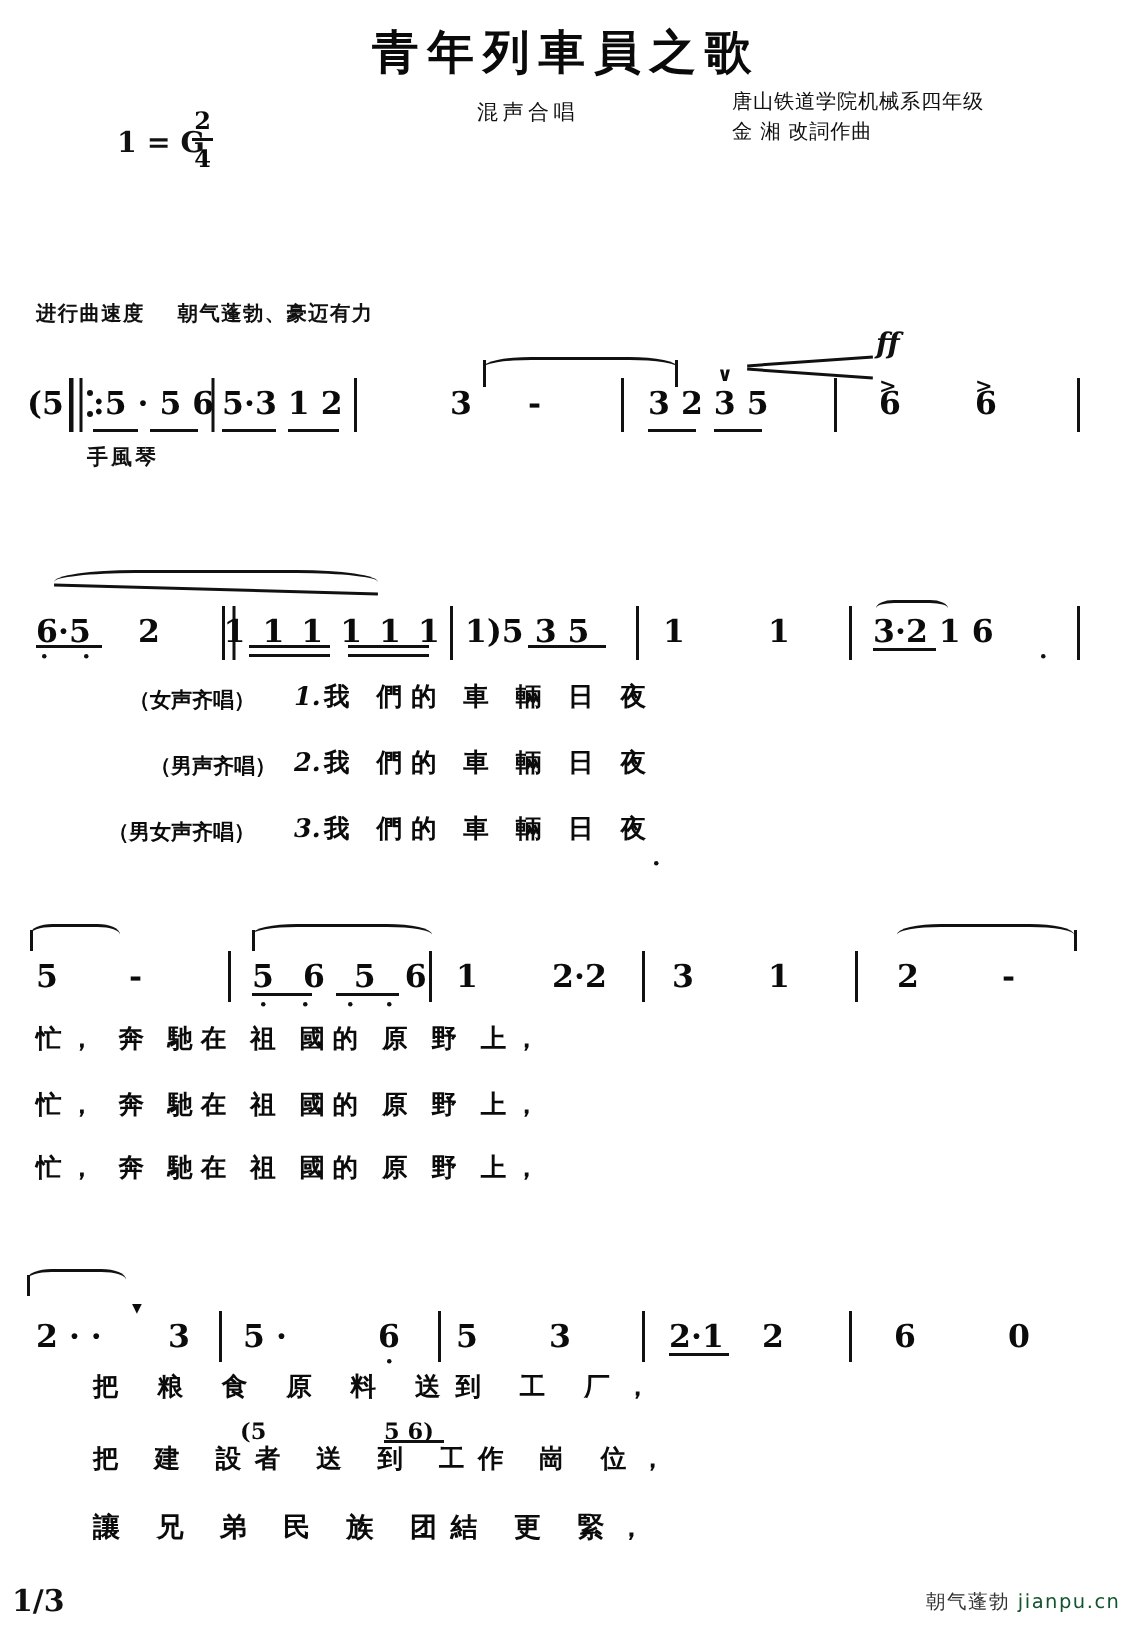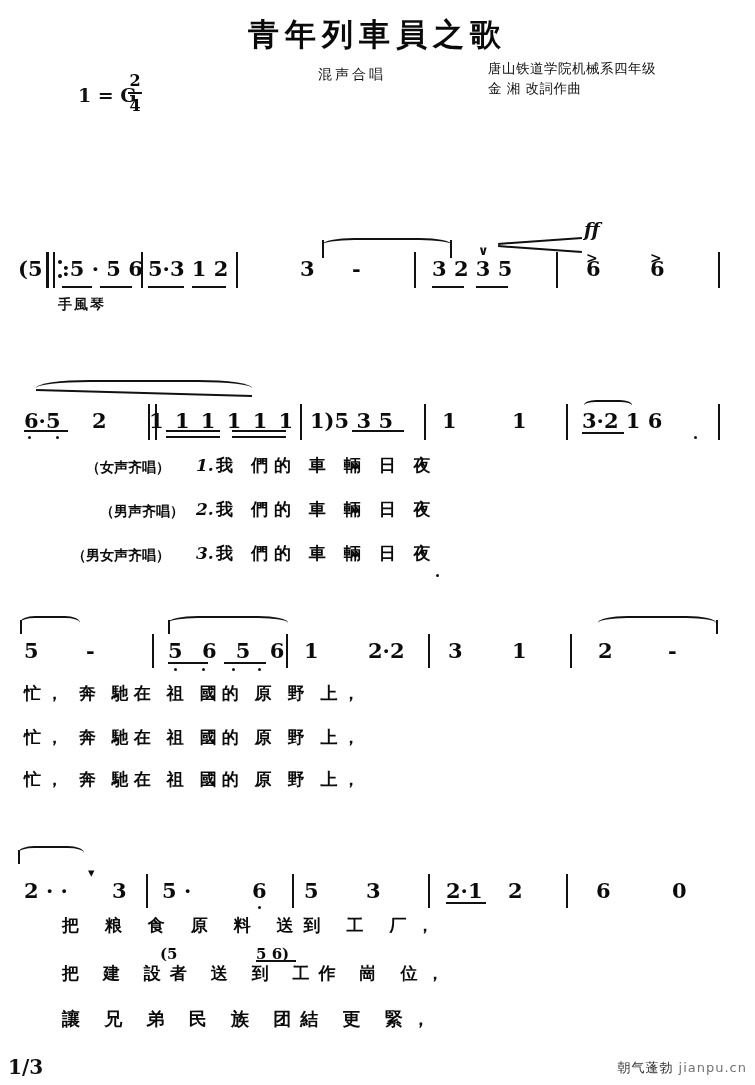--- a/index.html
+++ b/index.html
@@ -101,21 +101,21 @@
   .pageno{
     position:absolute;left:8px;bottom:6px;
     font-family:"DejaVu Serif","Liberation Serif",serif;
     font-size:20px;font-weight:bold;color:#111;
   }
   .site{
     position:absolute;right:8px;bottom:8px;
     font-family:"DejaVu Sans","Liberation Sans",sans-serif;
     font-size:13px;color:#555;letter-spacing:1px;
   }
-  .site .dom{color:#737373;}
+  .site .dom{color:#14532d;}
   .site .cn{color:#333;}
 </style>
 </head>
 <body>
 
 <div class="sheet">
 
   <div class="title">青年列車員之歌</div>
   <div class="subtitle">混声合唱</div>
 
@@ -124,20 +124,23 @@
     <span class="credit-line c3">金      湘  改詞作曲</span>
   </div>
 
   <div class="keysig">1 = G</div>
   <div class="meter">
     <span class="num" style="position:static;font-size:16px;font-weight:bold;">2</span>
     <span class="bar"></span>
     <span class="num" style="position:static;font-size:16px;font-weight:bold;">4</span>
   </div>
 
+  <div class="tempo">
+    <span>进行曲速度</span><span class="t2">朝气蓬勃、豪迈有力</span>
+  </div>
 
   <div class="dyn-ff">ff</div>
 
   <div class="tie-long" style="left:322px;top:238px;width:130px;border-top:2px solid #111;"></div>
   <div class="bl" style="left:322px;top:240px;height:18px;"></div>
   <div class="bl" style="left:450px;top:240px;height:18px;"></div>
   <div class="hairpin">
     <div class="beam" style="left:498px;top:240px;width:84px;transform:rotate(-4deg);height:1.5px;"></div>
     <div class="beam" style="left:498px;top:248px;width:84px;transform:rotate(4deg);height:1.5px;"></div>
   </div>

